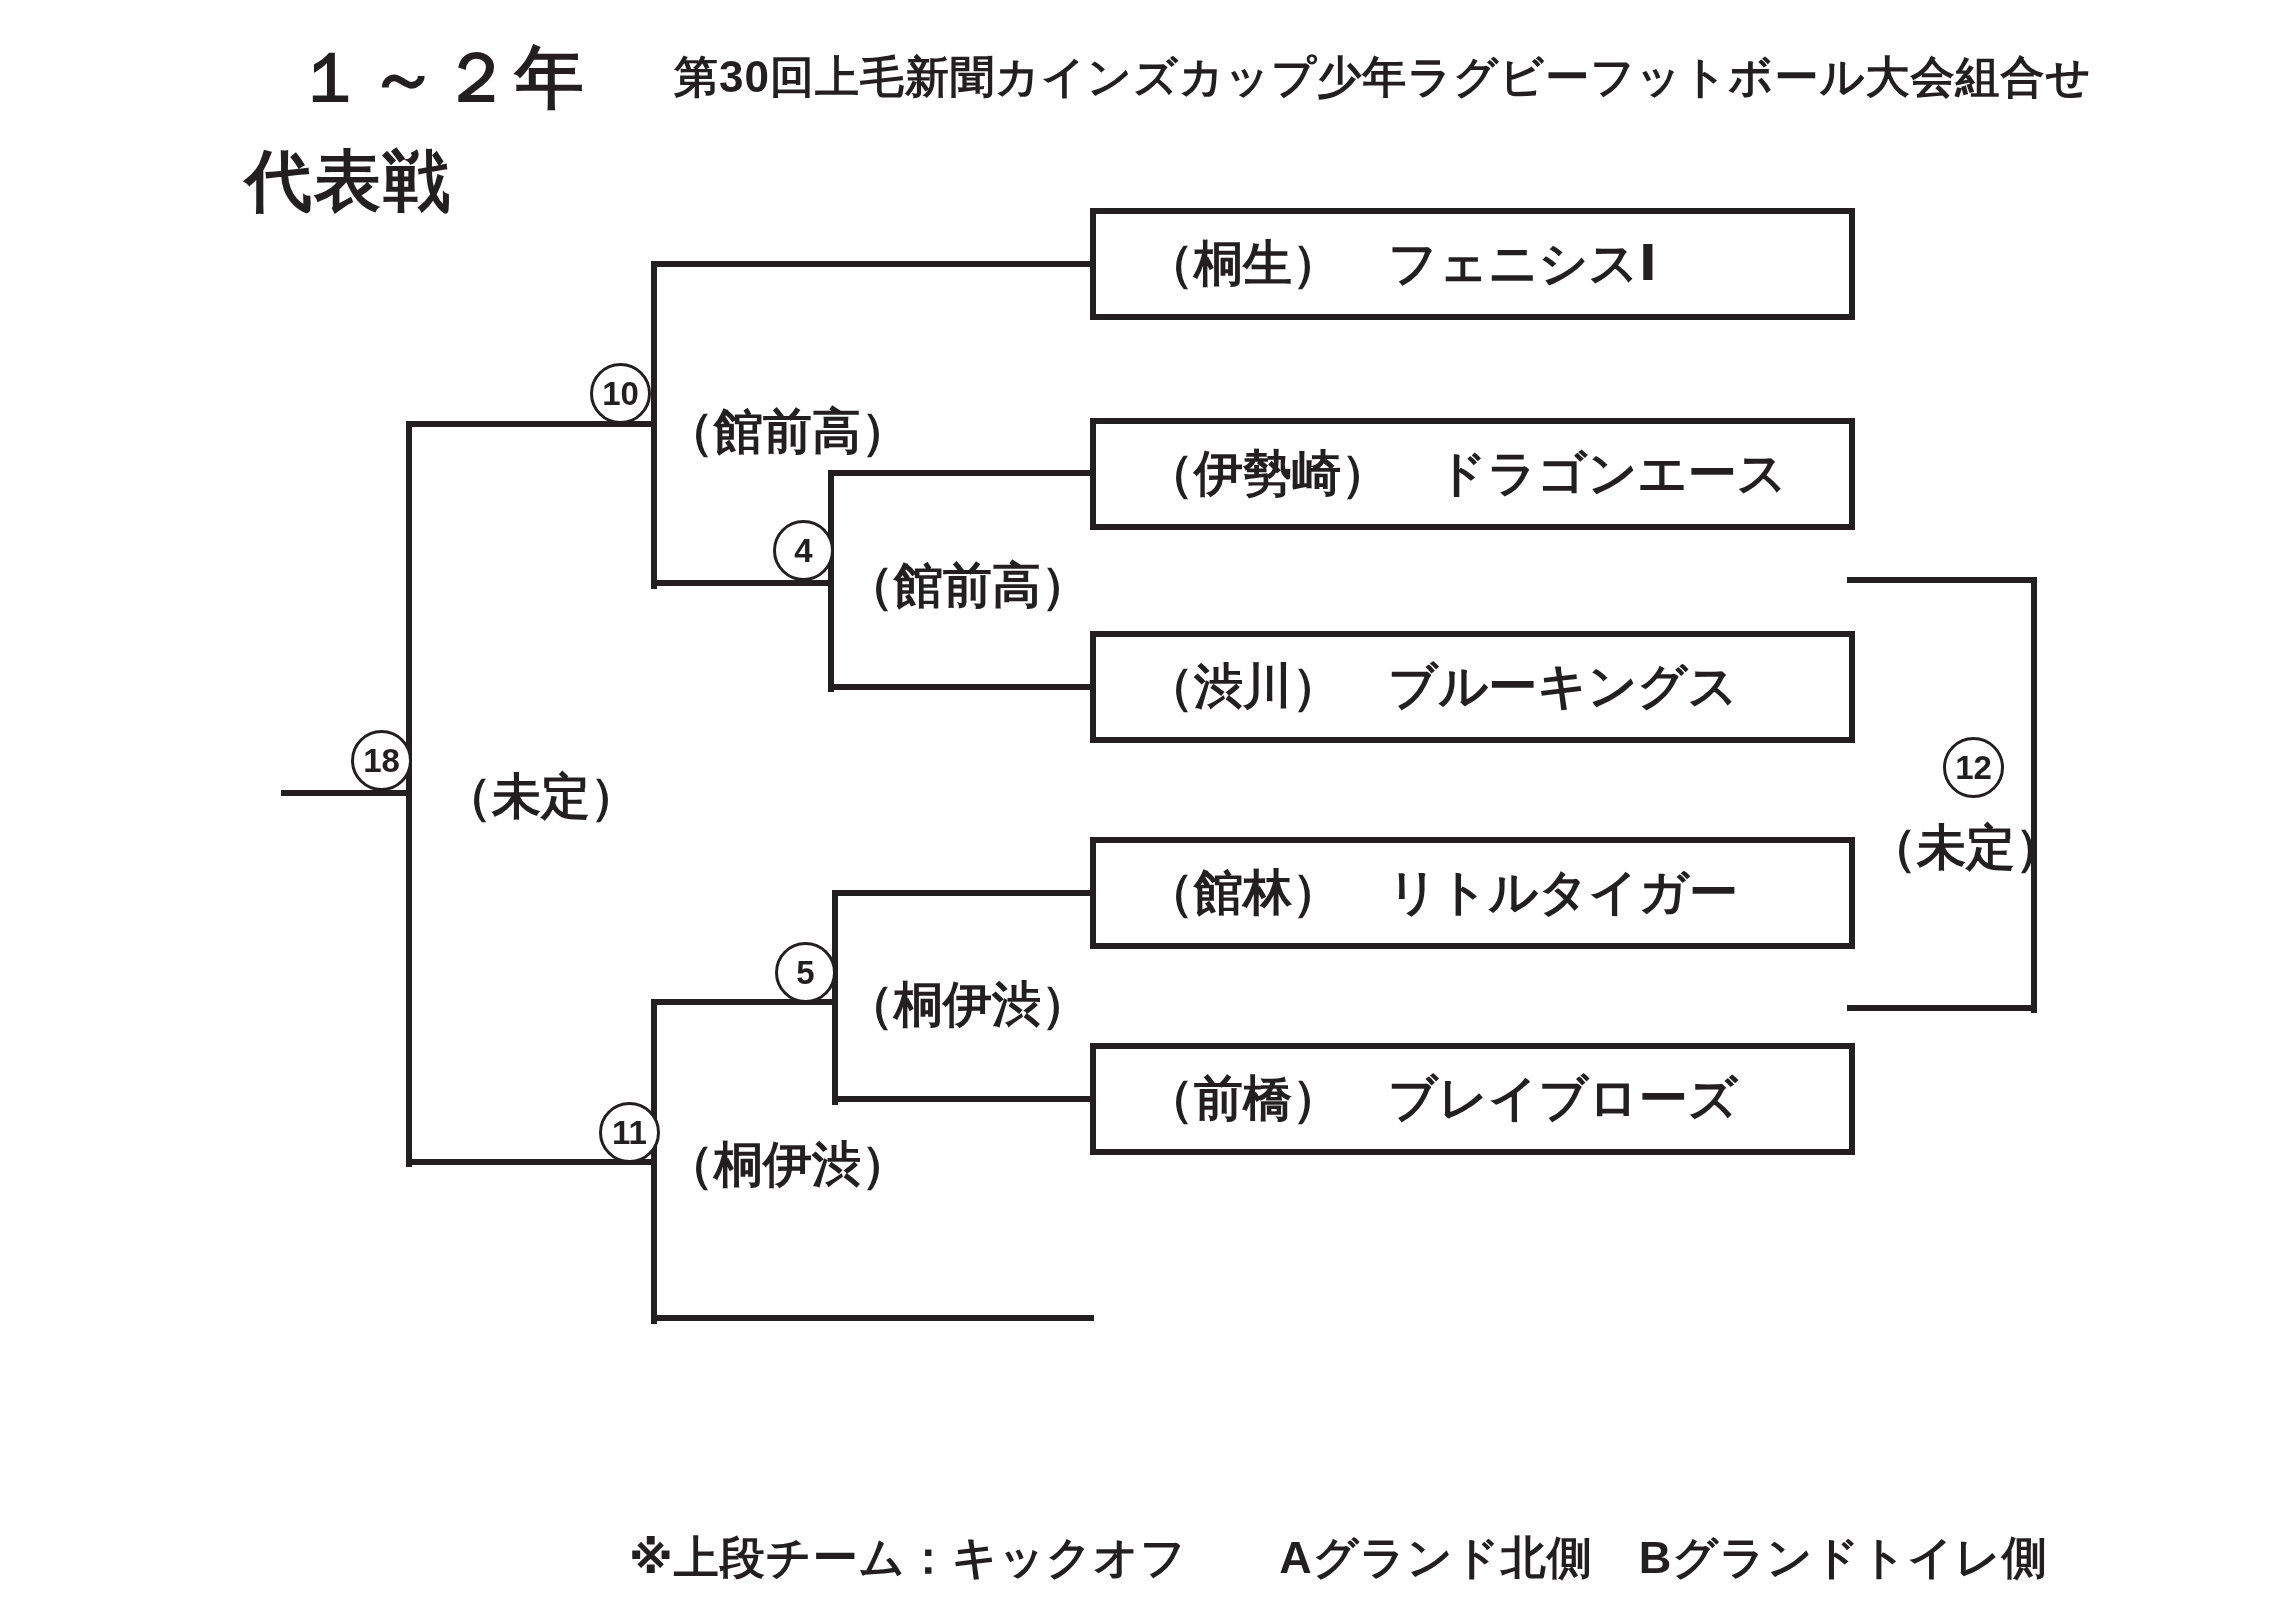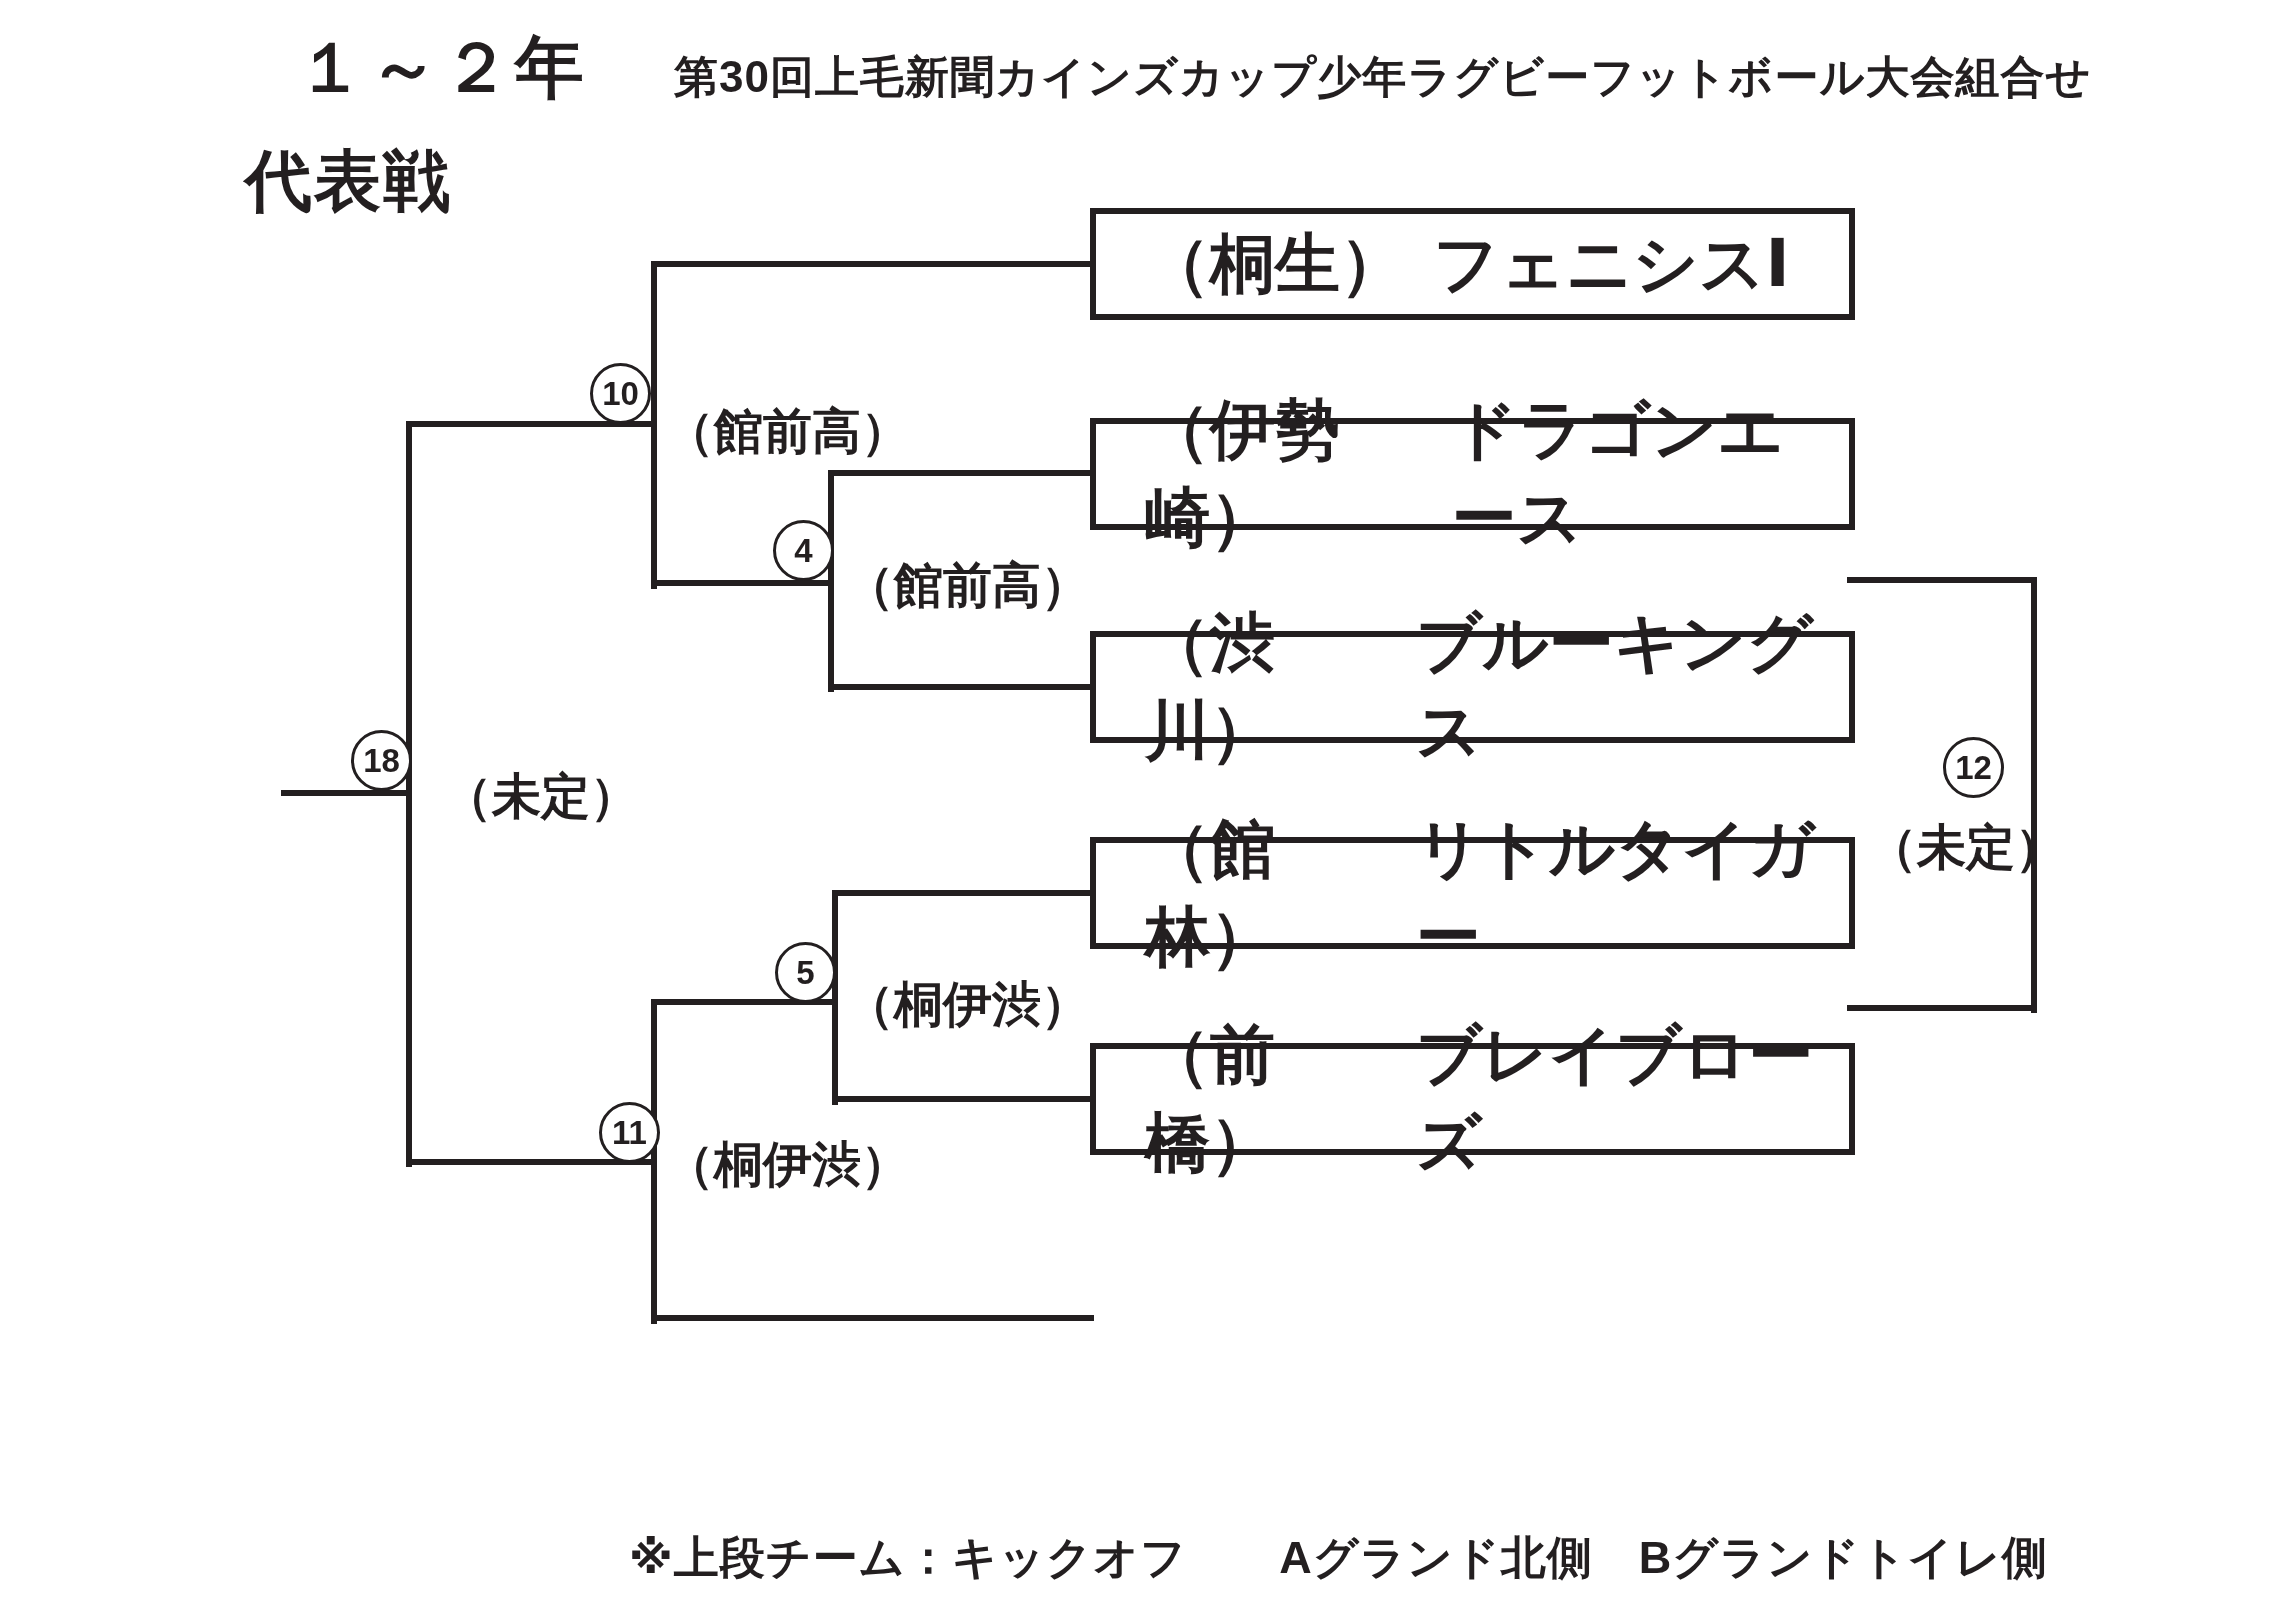--- a/index.html
+++ b/index.html
@@ -16,22 +16,22 @@
   .hline,.vline{position:absolute;background:#231f20;}
   .hline{height:5.9px;}
   .vline{width:5.9px;}
   .team-box{
     position:absolute;
     left:1090px;width:765px;height:112px;
     border:6.9px solid #231f20;
     background:#ffffff;
     box-sizing:border-box;
     display:flex;align-items:center;
-    padding-left:49px;gap:28px;
-    font-size:65px;
+    padding-left:49px;gap:47px;
+    font-size:49px;
   }
   .match-circle{
     position:absolute;
     width:55px;height:55px;
     border:3.9px solid #231f20;
     border-radius:50%;
     background:#ffffff;
     display:flex;align-items:center;justify-content:center;
     font-size:33px;
     z-index:3;
@@ -41,21 +41,21 @@
   .hdr-title{font-size:44px;letter-spacing:1px;}
   .hdr-type{font-size:67px;letter-spacing:2px;}
   .hdr-rules{font-size:44px;}
   .footnote{font-size:45px;letter-spacing:1px;}
 </style>
 </head>
 <body>
 
 <div class="canvas">
 
-  <div class="abs hdr-age" style="left:296px;top:33px;">１～２年</div>
+  <div class="abs hdr-age" style="left:296px;top:43px;">１～２年</div>
   <div class="abs hdr-title" style="left:674px;top:55px;">第30回上毛新聞カインズカップ少年ラグビーフットボール大会組合せ</div>
   <div class="abs hdr-type" style="left:245px;top:147px;">代表戦</div>
 
   <div class="hline" style="left:651px;top:261px;width:443px;"></div>
   <div class="vline" style="left:651px;top:261px;height:328px;"></div>
   <div class="hline" style="left:406px;top:421px;width:251px;"></div>
   <div class="hline" style="left:828px;top:470px;width:266px;"></div>
   <div class="vline" style="left:828px;top:470px;height:222px;"></div>
   <div class="hline" style="left:651px;top:580px;width:183px;"></div>
   <div class="hline" style="left:828px;top:684px;width:266px;"></div>

